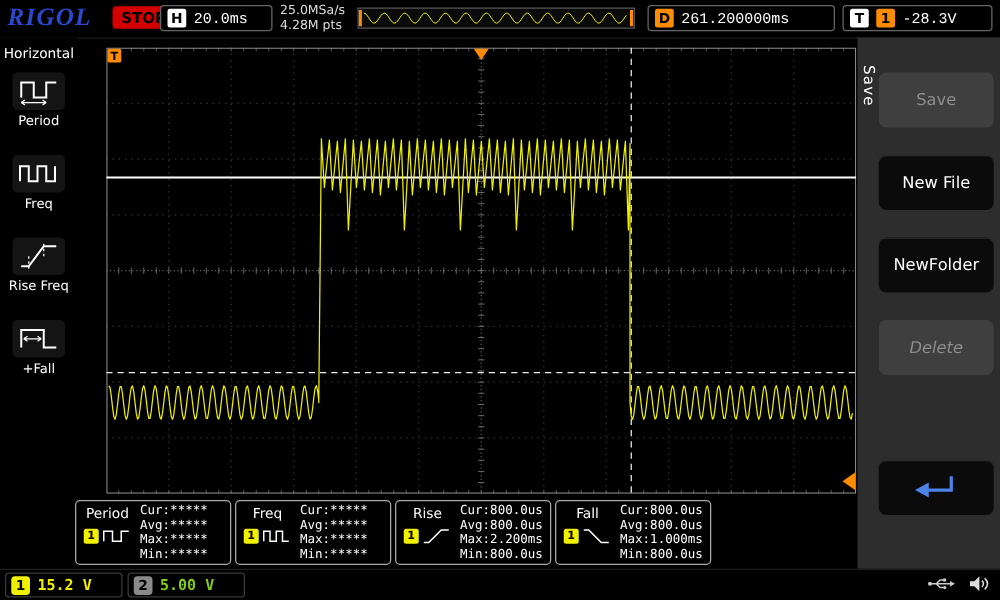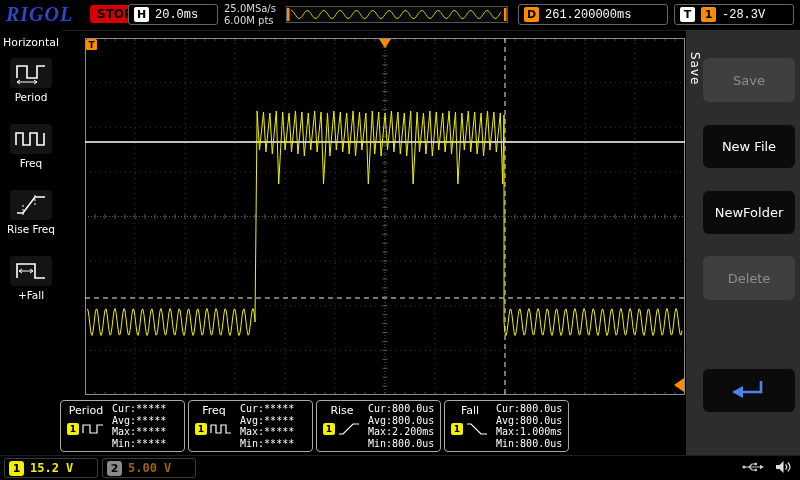--- a/index.html
+++ b/index.html
@@ -46,21 +46,21 @@
 
   
   .bottombar{position:absolute;left:0;top:455px;width:800px;height:25px;background:#000;border-top:1px solid #1d1d1d;}
   .chgroup{position:absolute;top:2px;height:20px;width:94px;border:1px solid #3a3a3a;border-radius:3px;
     display:flex;align-items:center;gap:6px;padding:0 4px;box-sizing:border-box;cursor:pointer;}
   .chbadge{width:15px;height:15px;border-radius:3px;display:flex;align-items:center;justify-content:center;
     font-size:11px;font-weight:bold;color:#000;}
   .ch1 .chbadge{background:#f0f000;}
   .ch1 .chval{color:#f0f000;}
   .ch2 .chbadge{background:#8a8a8a;}
-  .ch2 .chval{color:#a16207;}
+  .ch2 .chval{color:#84cc16;}
   .chval{font-size:12px;font-weight:bold;font-family:"DejaVu Sans Mono",monospace;}
   .sysicons{position:absolute;right:8px;top:4px;display:flex;gap:10px;align-items:center;}
 
   
   .rightbar{position:absolute;left:686px;top:30px;width:114px;height:425px;background:#2d2d2d;}
   .menu-title{position:absolute;left:2px;top:22px;color:#fff;font-size:12px;writing-mode:vertical-rl;letter-spacing:1px;}
   .btn{position:absolute;left:17px;width:92px;height:44px;border-radius:6px;display:flex;align-items:center;
     justify-content:center;font-size:13px;cursor:pointer;box-sizing:border-box;}
   .btn.enabled{background:#0b0b0b;color:#fff;box-shadow:inset 0 1px 0 #2b2b2b;}
   .btn.disabled{background:#3f3f3f;color:#8d8d8d;}
@@ -75,21 +75,21 @@
     <div class="logo">RIGOL</div>
     <div class="stop-badge">STOP</div>
 
     <div class="panelbox" style="left:128px;width:90px;">
       <span class="kbox white">H</span>
       <span class="pb-val mono">20.0ms</span>
     </div>
 
     <div class="rates">
       <div>25.0MSa/s</div>
-      <div>6.00M pts</div>
+      <div>4.28M pts</div>
     </div>
 
     <div class="preview">
       <svg id="preview-svg" width="220" height="15">
           <polyline points="4,3.5 5,3.7 6,4.5 7,5.8 8,7.2 9,8.8 10,10.1 11,11.0 12,11.5 13,11.3 14,10.6 15,9.5 16,8.0 17,6.5 18,5.1 19,4.1 20,3.6 21,3.6 22,4.2 23,5.3 24,6.7 25,8.3 26,9.7 27,10.8 28,11.4 29,11.5 30,10.9 31,9.9 32,8.5 33,7.0 34,5.5 35,4.4 36,3.7 37,3.5 38,3.9 39,4.9 40,6.2 41,7.7 42,9.2 43,10.5 44,11.2 45,11.5 46,11.2 47,10.3 48,9.0 49,7.5 50,6.0 51,4.7 52,3.8 53,3.5 54,3.7 55,4.5 56,5.8 57,7.2 58,8.7 59,10.1 60,11.0 61,11.5 62,11.3 63,10.6 64,9.5 65,8.0 66,6.5 67,5.1 68,4.1 69,3.6 70,3.6 71,4.2 72,5.3 73,6.7 74,8.2 75,9.7 76,10.8 77,11.4 78,11.5 79,10.9 80,9.9 81,8.5 82,7.0 83,5.6 84,4.4 85,3.7 86,3.5 87,3.9 88,4.9 89,6.2 90,7.7 91,9.2 92,10.4 93,11.2 94,11.5 95,11.2 96,10.3 97,9.0 98,7.5 99,6.0 100,4.7 101,3.9 102,3.5 103,3.7 104,4.5 105,5.7 106,7.2 107,8.7 108,10.1 109,11.0 110,11.5 111,11.3 112,10.6 113,9.5 114,8.0 115,6.5 116,5.1 117,4.1 118,3.6 119,3.6 120,4.2 121,5.3 122,6.7 123,8.2 124,9.7 125,10.8 126,11.4 127,11.5 128,10.9 129,9.9 130,8.5 131,7.0 132,5.6 133,4.4 134,3.7 135,3.5 136,3.9 137,4.9 138,6.2 139,7.7 140,9.2 141,10.4 142,11.2 143,11.5 144,11.2 145,10.3 146,9.0 147,7.5 148,6.0 149,4.7 150,3.9 151,3.5 152,3.7 153,4.5 154,5.7 155,7.2 156,8.7 157,10.1 158,11.0 159,11.5 160,11.3 161,10.7 162,9.5 163,8.1 164,6.5 165,5.1 166,4.1 167,3.6 168,3.6 169,4.2 170,5.3 171,6.7 172,8.2 173,9.6 174,10.8 175,11.4 176,11.5 177,10.9 178,9.9 179,8.6 180,7.0 181,5.6 182,4.4 183,3.7 184,3.5 185,3.9 186,4.9 187,6.2 188,7.7 189,9.2 190,10.4 191,11.2 192,11.5 193,11.2 194,10.3 195,9.1 196,7.6 197,6.0 198,4.8 199,3.9 200,3.5 201,3.7 202,4.5 203,5.7 204,7.2 205,8.7 206,10.0 207,11.0 208,11.5 209,11.4 210,10.7 211,9.5 212,8.1 213,6.5 214,5.2" fill="none" stroke="#f0f000" stroke-width="0.8"></polyline>
           <rect x="0" y="1" width="2.5" height="13" fill="#ff8c00"></rect>
           <rect x="217" y="1" width="2.5" height="13" fill="#ff8c00"></rect>
         </svg>
     </div>
 
@@ -508,21 +508,21 @@
         </svg>
       </span>
     </div>
   </div>
 
   <div class="rightbar">
     <div class="menu-title">Save</div>
     <div class="btn disabled" style="top:28px;">Save</div>
     <div class="btn enabled" style="top:94px;">New File</div>
     <div class="btn enabled" style="top:160px;">NewFolder</div>
-    <div class="btn disabled" style="top:226px;">Delete</div>
+    <div class="btn disabled" style="top:226px;font-style:italic;">Delete</div>
     <div class="btn enabled" style="top:338px;">
       <span>
         <svg width="44" height="26" viewBox="0 0 44 26" fill="none">
           <path d="M34 4 V15 H14" stroke="#4d82e8" stroke-width="2.6"></path>
           <path d="M16 9 L5 15 L16 21 Z" fill="#4d82e8"></path>
         </svg>
       </span>
     </div>
   </div>
 

